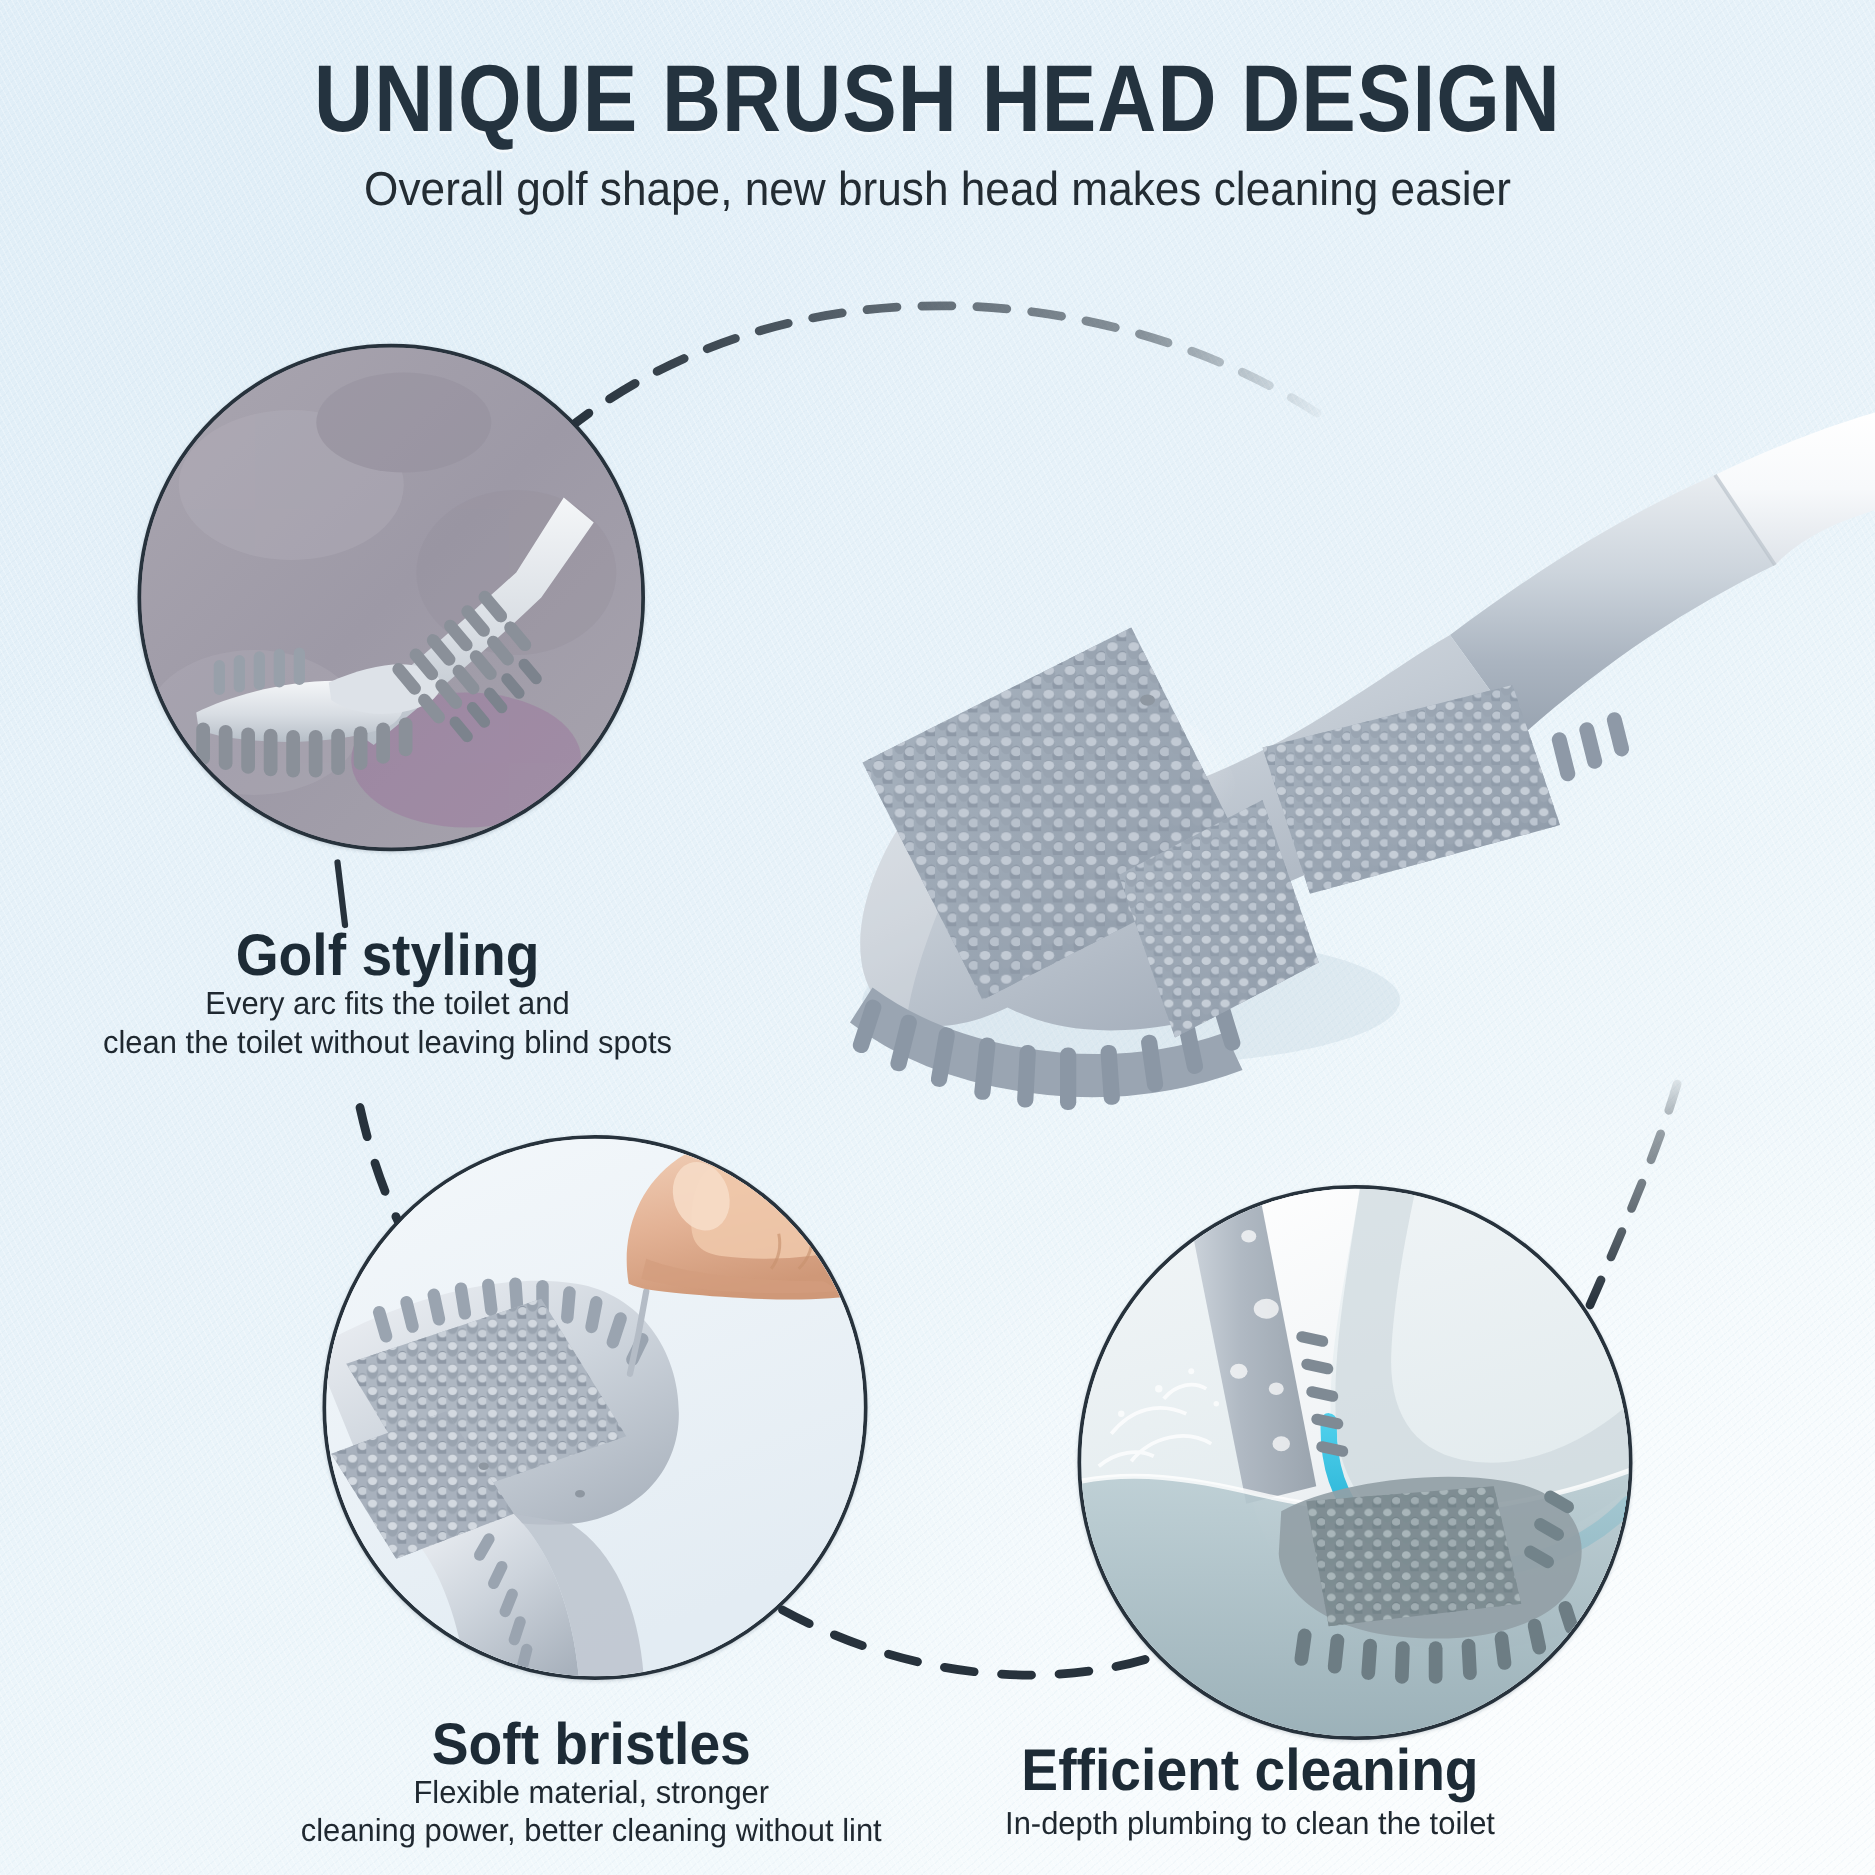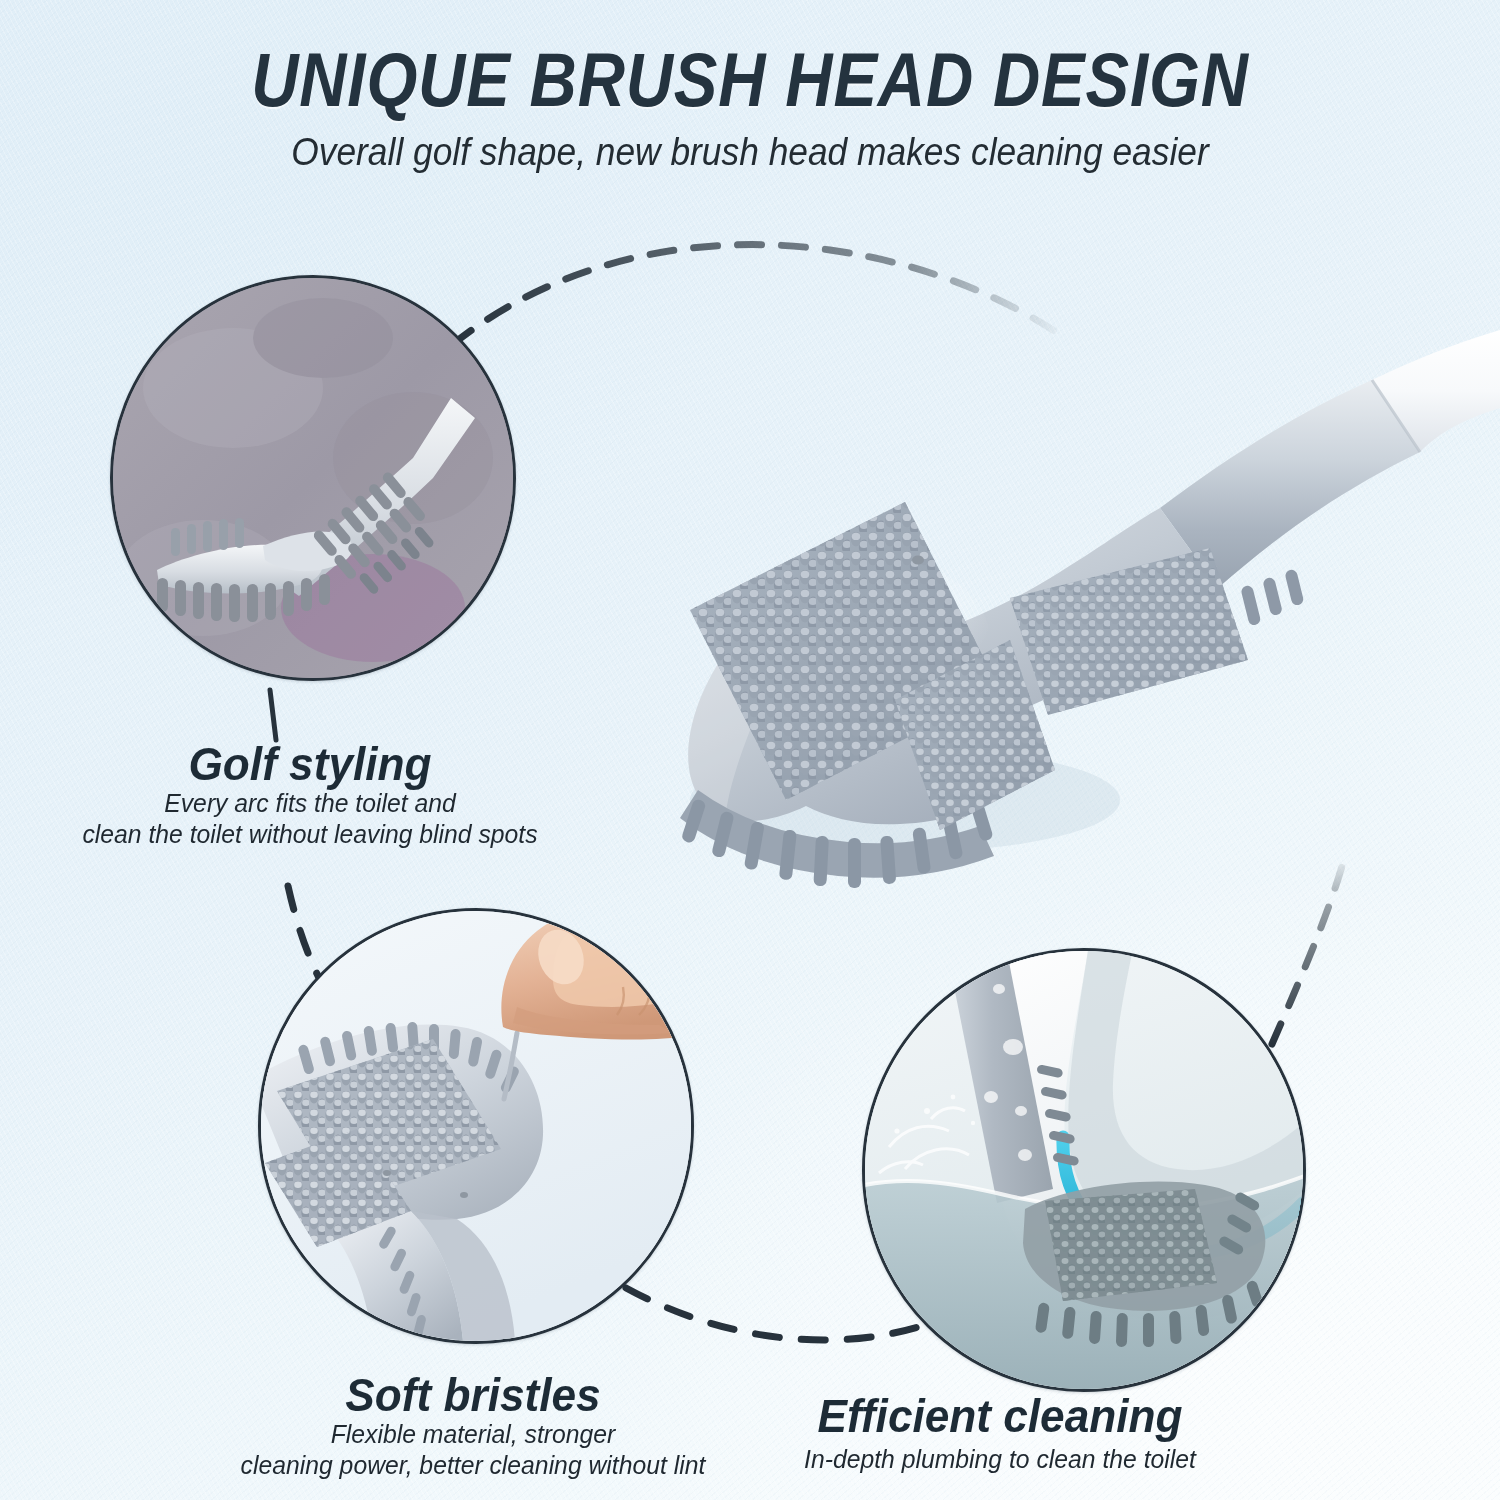--- a/index.html
+++ b/index.html
@@ -7,21 +7,20 @@
     width:1500px;height:1500px;overflow:hidden;
     font-family:"Liberation Sans","DejaVu Sans",sans-serif;
     background:#e4f0f8;
   }
   #poster{
     position:relative;width:1500px;height:1500px;
     background:
       radial-gradient(ellipse 1100px 900px at 85% 95%, #fbfdfe 0%, rgba(251,253,254,0) 62%),
       radial-gradient(ellipse 900px 700px at 12% 8%, #e0eef7 0%, rgba(224,238,247,0) 70%),
       linear-gradient(152deg,#e2eff8 0%,#e7f2f9 45%,#f2f9fc 78%,#fafdfe 100%);
-    font-style: italic;
   }
   
   #poster::before{
     content:"";position:absolute;inset:0;pointer-events:none;
     background-image:
       repeating-linear-gradient(62deg, rgba(255,255,255,.45) 0 1px, rgba(0,0,0,0) 1px 4px),
       repeating-linear-gradient(-41deg, rgba(180,205,220,.16) 0 1px, rgba(0,0,0,0) 1px 5px);
     opacity:.55;
   }
   .layer{position:absolute;inset:0;}

